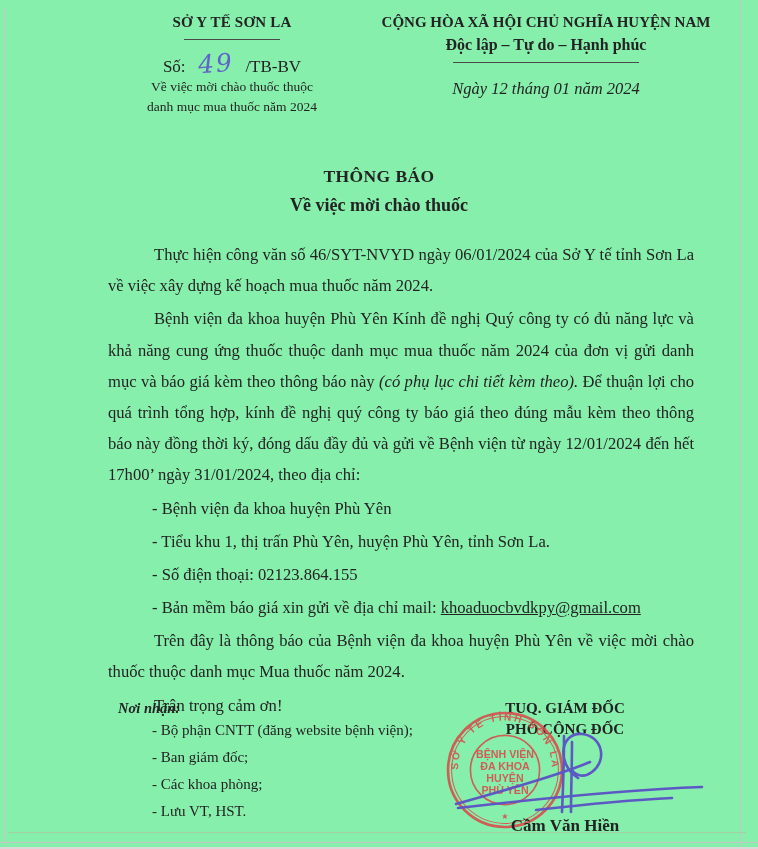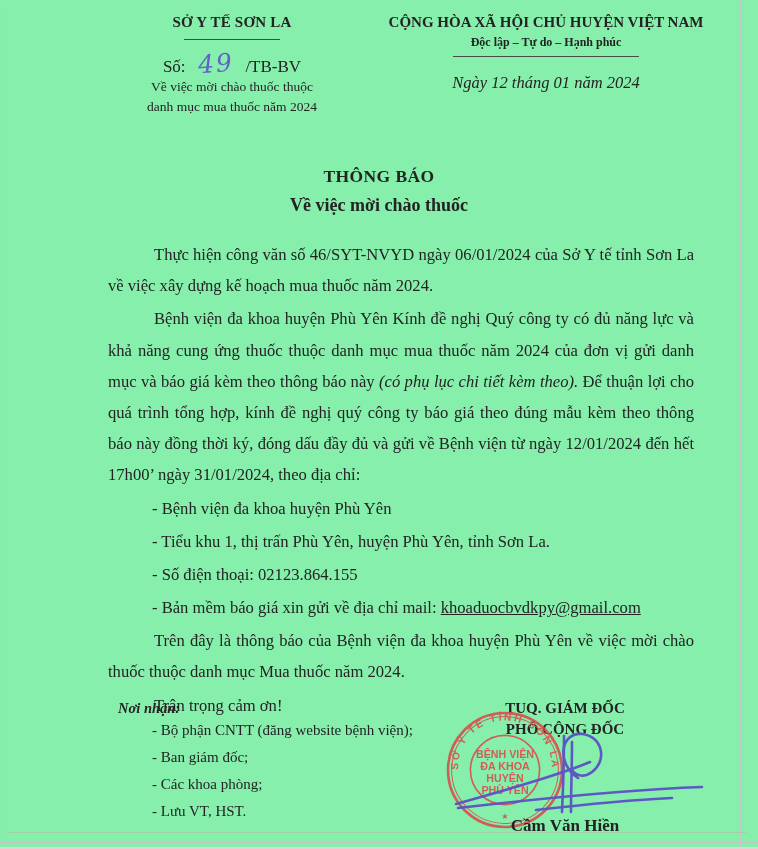--- a/index.html
+++ b/index.html
@@ -15,21 +15,21 @@
   .edge-bottom { left:0; right:0; top:842px; height:1px; }
   .edge-bottom2{ left:0; right:0; top:847px; height:2px; background:#d9d9d9; }
   .artifact-pink { position:absolute; left:8px; right:12px; top:832px; height:1px;
     background:rgba(224,150,150,.35); }
 
   
   .hdr-left  { position:absolute; left:104px; top:12px; width:256px; text-align:center; }
   .hdr-right { position:absolute; left:346px; top:12px; width:400px; text-align:center; }
   .org-line  { font-weight:bold; font-size:15px; line-height:1.45; letter-spacing:.2px; }
   .nat-line1 { font-weight:bold; font-size:15px; line-height:1.4; }
-  .nat-line2 { font-weight:bold; font-size:12px; line-height:1.5; }
+  .nat-line2 { font-weight:bold; font-size:16px; line-height:1.5; }
   .rule { height:1px; background:#4a4a4a; margin:5px auto 0; }
   .rule-left  { width:96px; }
   .rule-right { width:186px; }
   .doc-number { margin-top:11px; font-size:17px; display:flex; justify-content:center;
     align-items:baseline; gap:12px;text-align:right; }
   .handwritten { font-style:italic; font-size:25px; color:#6163c8; letter-spacing:2px;
     transform:rotate(-4deg); display:inline-block; line-height:1;
     font-family:"DejaVu Serif", serif; }
   .subject-small { font-size:13.5px; line-height:1.5; }
   .date-line { margin-top:16px; font-style:italic; font-size:16.5px; }
@@ -78,21 +78,21 @@
     <div class="doc-number">
       <span>Số:</span>
       <span class="handwritten">49</span>
       <span>/TB-BV</span>
     </div>
     <div class="subject-small">Về việc mời chào thuốc thuộc</div>
     <div class="subject-small">danh mục mua thuốc năm 2024</div>
   </div>
 
   <div class="hdr-right">
-    <div class="nat-line1">CỘNG HÒA XÃ HỘI CHỦ HUYỆN VIỆT NAM</div>
+    <div class="nat-line1">CỘNG HÒA XÃ HỘI CHỦ NGHĨA HUYỆN NAM</div>
     <div class="nat-line2">Độc lập – Tự do – Hạnh phúc</div>
     <div class="rule rule-right"></div>
     <div class="date-line">Ngày 12 tháng 01 năm 2024</div>
   </div>
 
   <div class="doc-title">
     <div class="title-main">THÔNG BÁO</div>
     <div class="title-sub">Về việc mời chào thuốc</div>
   </div>
 

